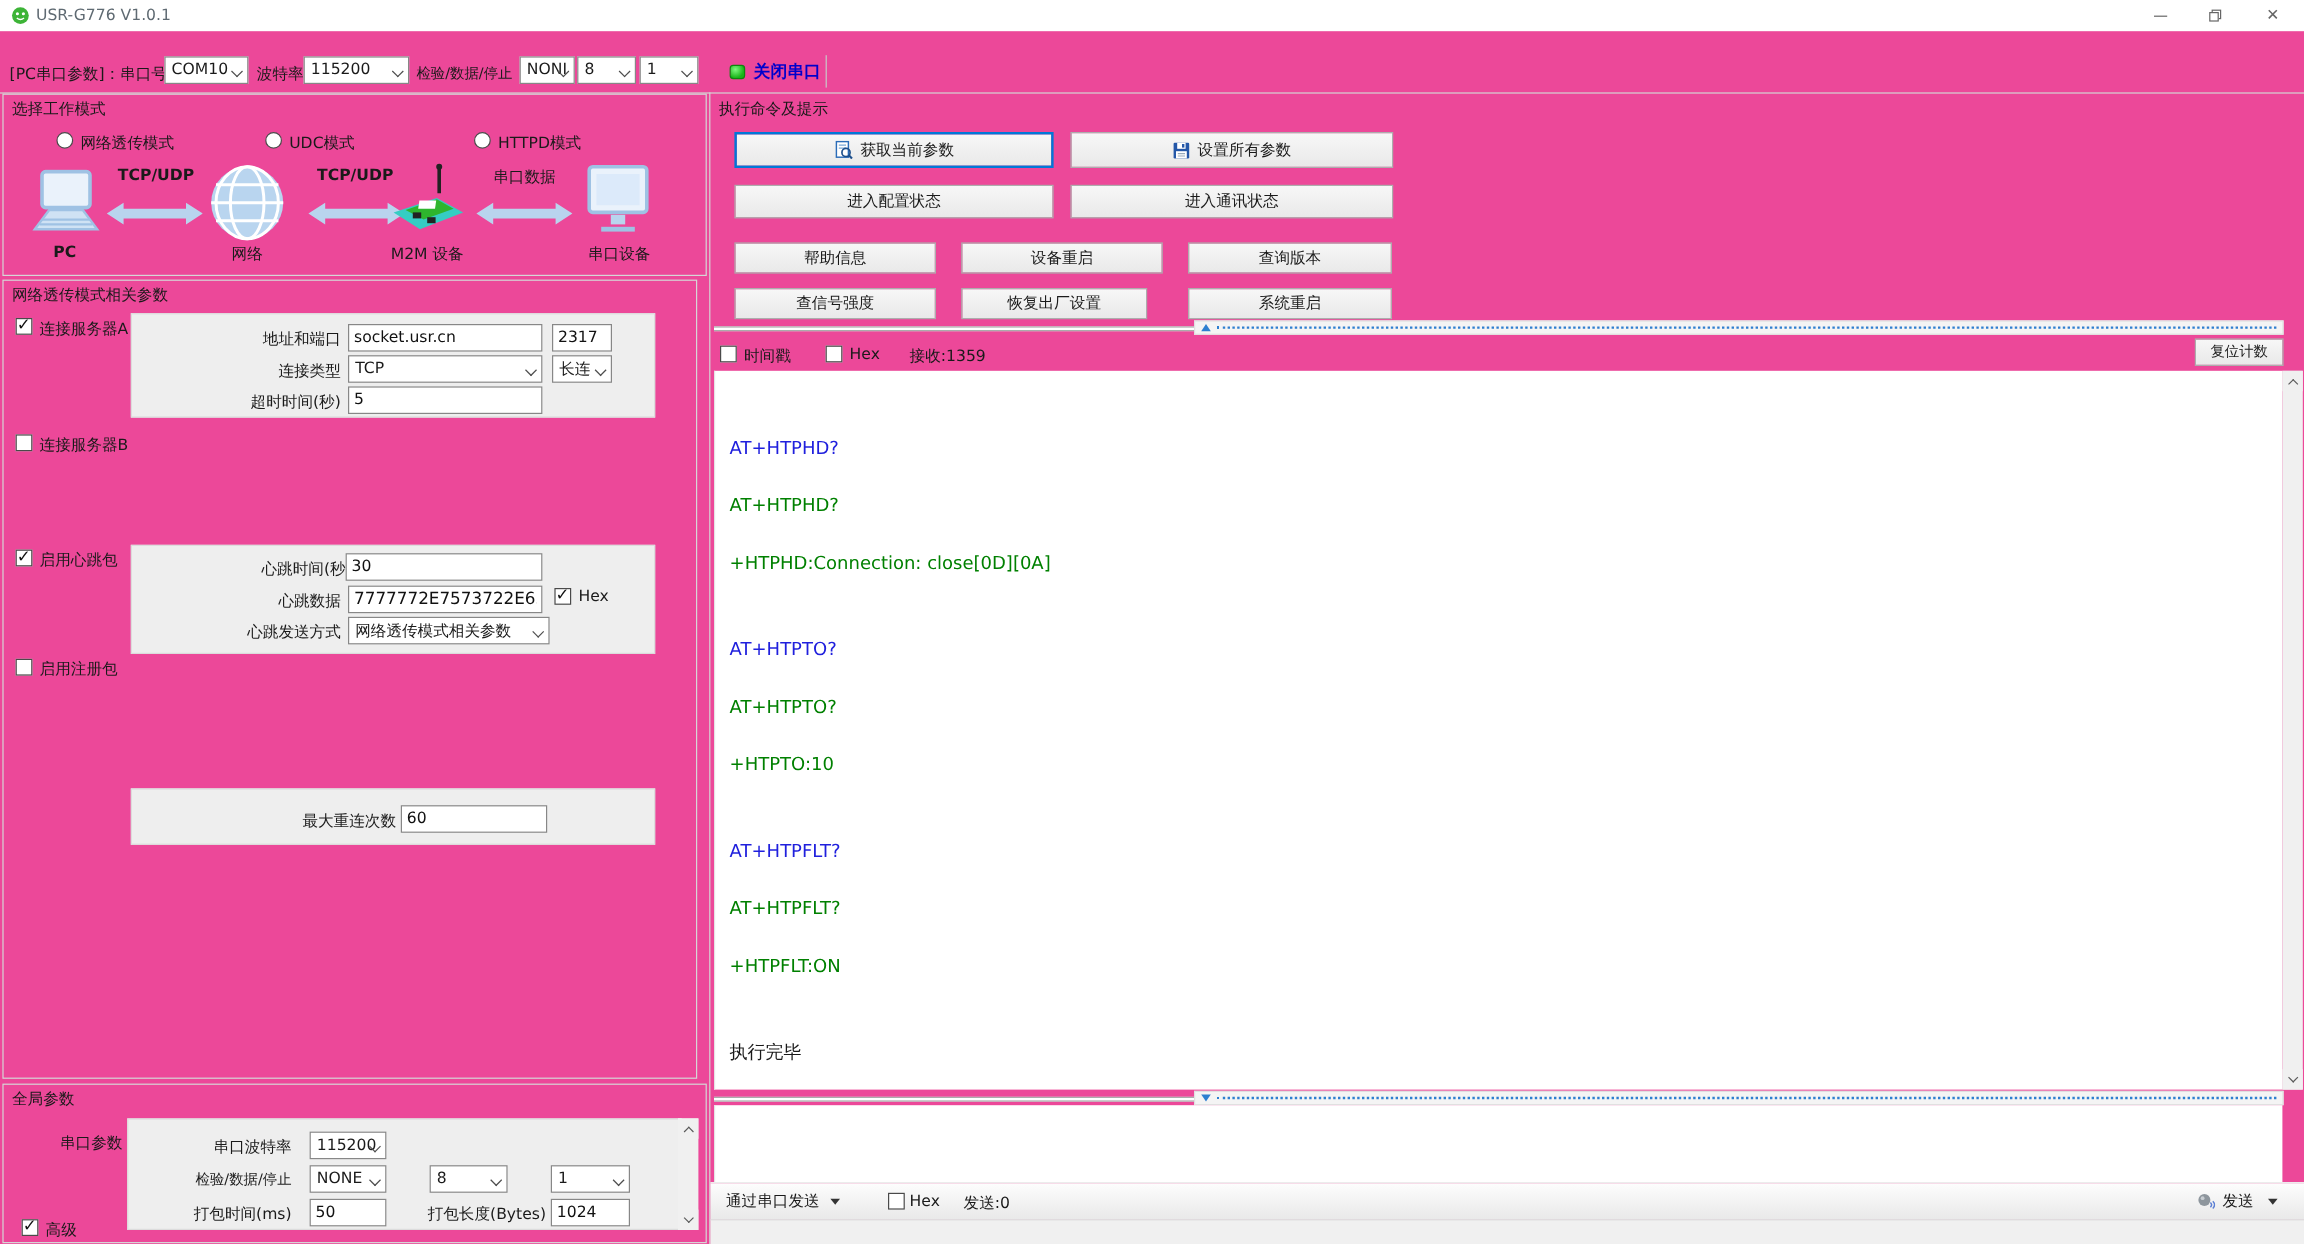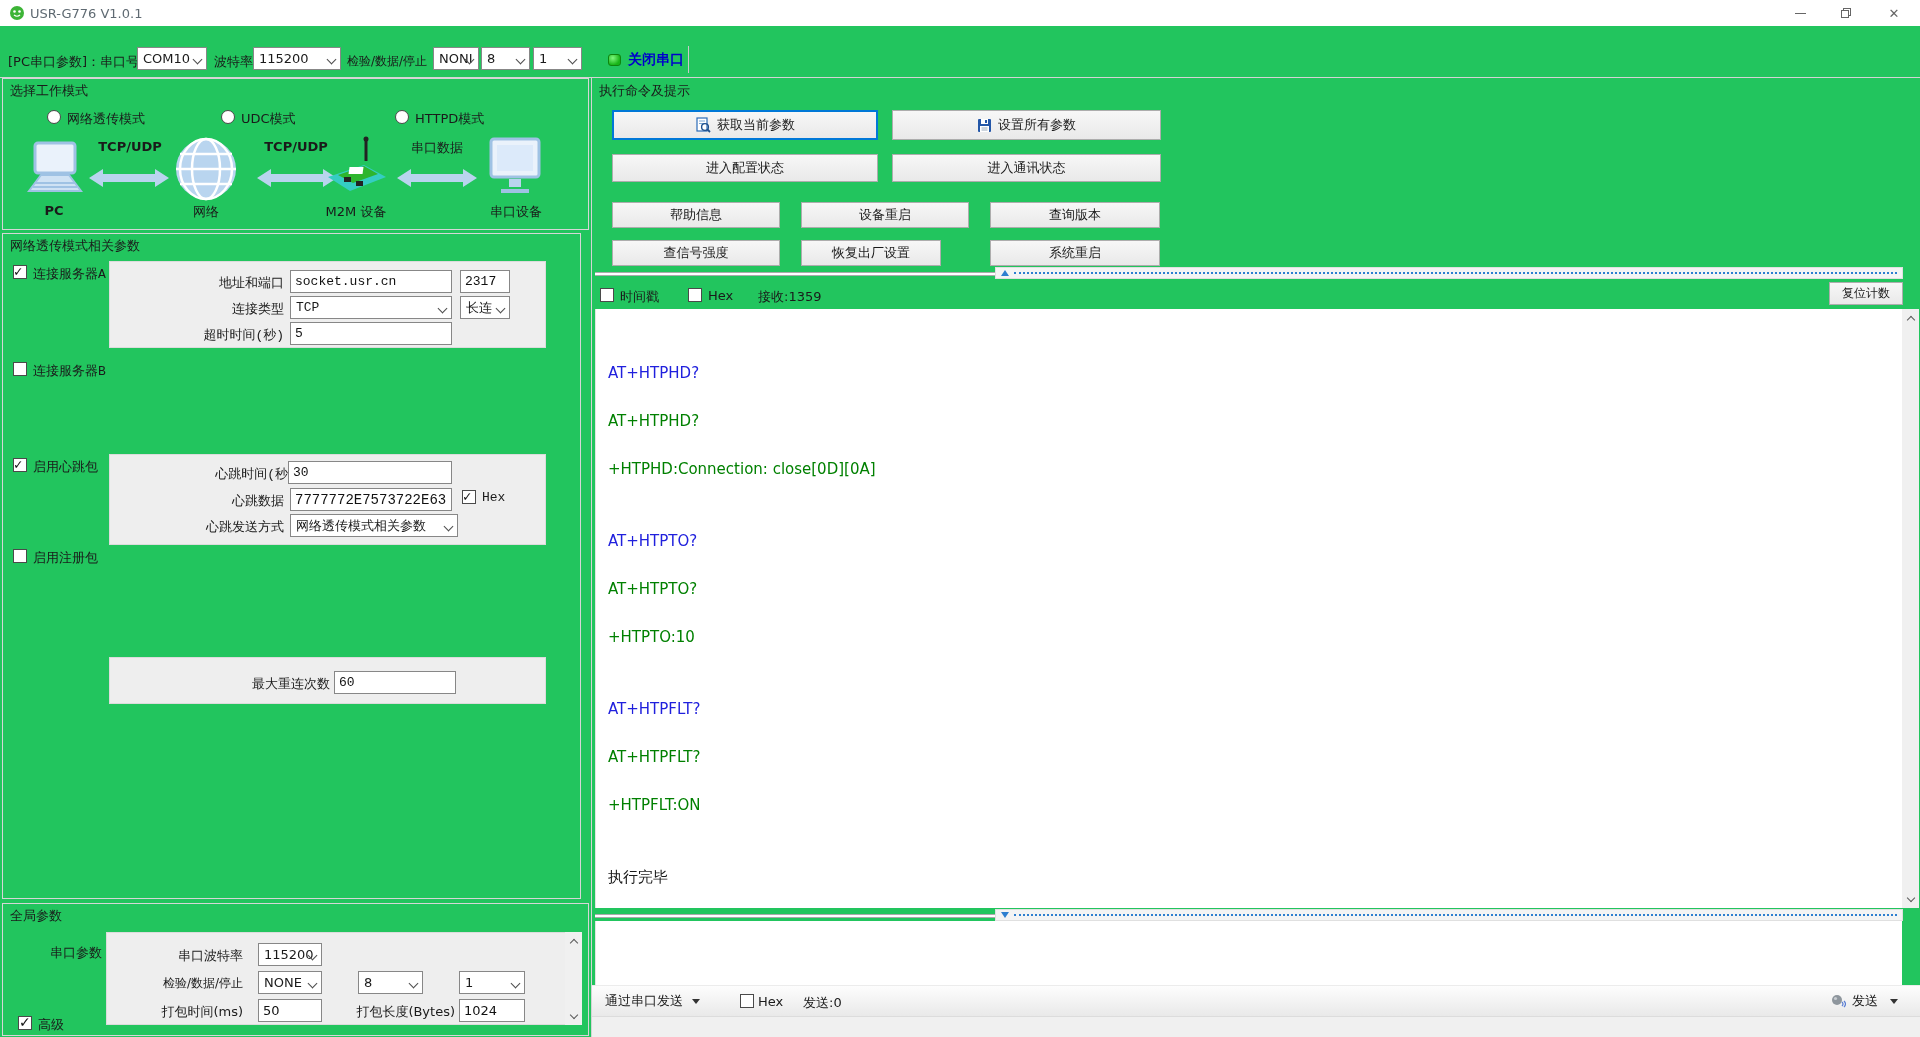--- a/index.html
+++ b/index.html
@@ -1,17 +1,17 @@
 <!DOCTYPE html>
 <html><head>
 <meta charset="utf-8">
 <style>
   * { margin:0; padding:0; box-sizing:border-box; }
   body { font-family:"DejaVu Sans","Liberation Sans",sans-serif; background:#888; }
-  .app { position:relative; width:1920px; height:1037px; background:#22c55e; font-size:13px; color:#1a1a1a; overflow:hidden; }
+  .app { position:relative; width:1920px; height:1037px; background:#ec4899; font-size:13px; color:#1a1a1a; overflow:hidden; }
   .abs { position:absolute; }
   .lbl { position:absolute; white-space:nowrap; }
   .rlabel { position:absolute; text-align:right; white-space:nowrap; }
 
   
   .titlebar { position:absolute; left:0; top:0; width:1920px; height:26px; background:#fff; }
   .title-text { position:absolute; left:30px; top:6px; color:#5f6a72; font-size:13px; }
   .app-icon { position:absolute; left:9px; top:5px; width:16px; height:16px; }
   .winbtn { position:absolute; top:0; height:26px; display:flex; align-items:center; justify-content:center; color:#666; }
   .minbar { width:11px; height:1px; background:#666; }
@@ -186,21 +186,21 @@
 
     <svg class="abs" style="left:484px;top:58px;" width="56" height="62" viewBox="0 0 56 62">
       <rect x="4" y="2" width="48" height="38" rx="3" fill="#eaf2fb" stroke="#9fc2e4" stroke-width="3"></rect>
       <rect x="10" y="8" width="36" height="26" fill="#dceafa"></rect>
       <rect x="22" y="42" width="12" height="8" fill="#b9d4ee"></rect>
       <rect x="14" y="52" width="28" height="4" fill="#9fc2e4"></rect>
     </svg>
     <span class="diagram-label" style="left:484px;top:124px;width:58px;">串口设备</span>
   </div>
 
-  <div class="group" style="left:2px;top:233px;width:579px;height:666px;font-family:Liberation Mono, monospace;">
+  <div class="group" style="left:2px;top:233px;width:579px;height:666px;">
     <span class="gtitle">网络透传模式相关参数</span>
 
     <span class="cb on" style="left:10px;top:31px;"></span>
     <span class="lbl" style="left:30px;top:31px;">连接服务器A</span>
 
     <div class="panel" style="left:106px;top:27px;width:437px;height:87px;">
       <span class="rlabel" style="left:4px;top:12px;width:170px;">地址和端口</span>
       <input class="txt" style="left: 180px; top: 8px; width: 162px;" value="socket.usr.cn">
       <input class="txt" style="left: 350px; top: 8px; width: 50px;" value="2317">
       <span class="rlabel" style="left:4px;top:38px;width:170px;">连接类型</span>
@@ -324,21 +324,21 @@
   <div class="btn" style="left:801px;top:202px;width:168px;height:26px;">
       <span>设备重启</span>
     </div>
   <div class="btn" style="left:990px;top:202px;width:170px;height:26px;">
       <span>查询版本</span>
     </div>
 
   <div class="btn" style="left:612px;top:240px;width:168px;height:26px;">
       <span>查信号强度</span>
     </div>
-  <div class="btn" style="left:801px;top:240px;width:140px;height:26px;">
+  <div class="btn" style="left:801px;top:240px;width:155px;height:26px;">
       <span>恢复出厂设置</span>
     </div>
   <div class="btn" style="left:990px;top:240px;width:170px;height:26px;">
       <span>系统重启</span>
     </div>
 
   <div class="groove" style="left:595px;top:272px;width:400px;"></div>
   <div class="dotbox" style="left:995px;top:267px;width:908px;height:12px;">
     <span class="tri-up"></span>
     <span class="dotline"></span>

